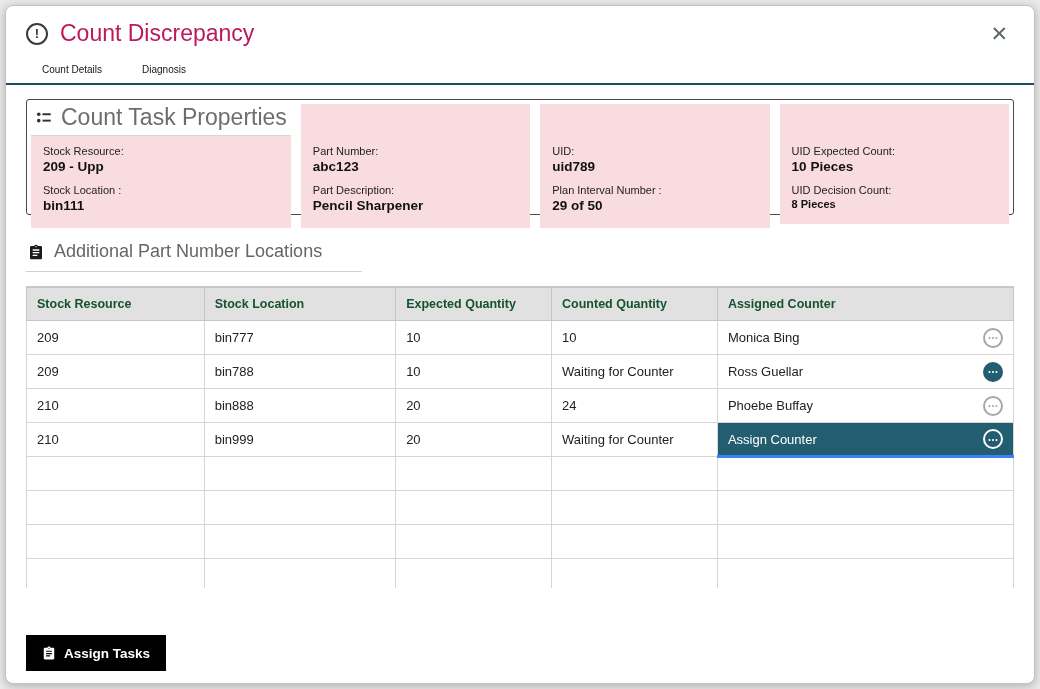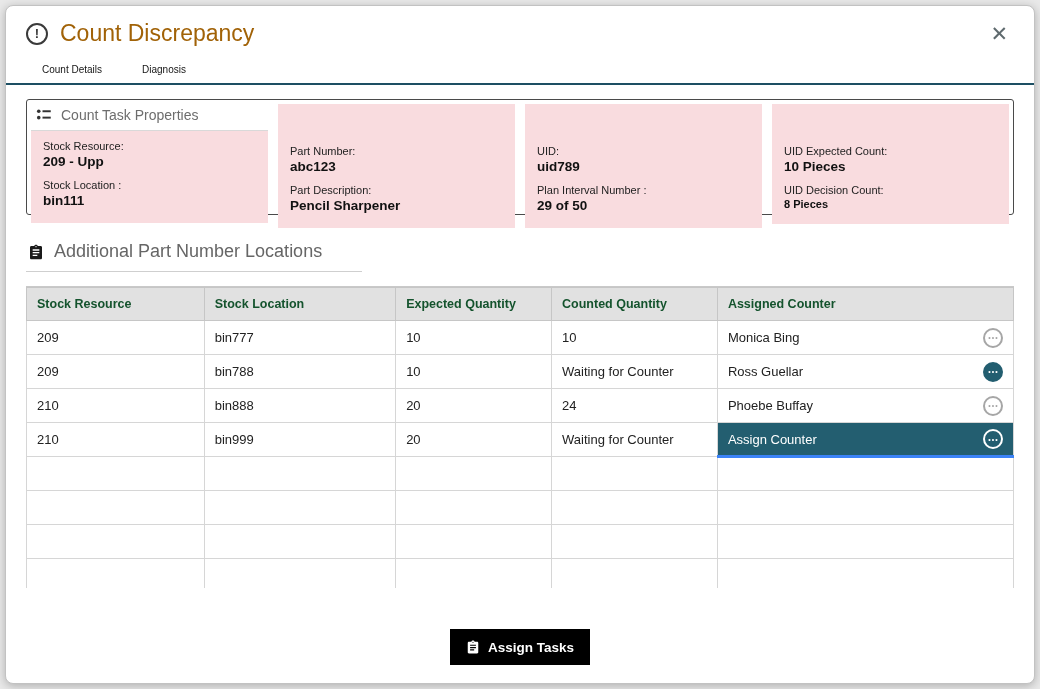--- a/index.html
+++ b/index.html
@@ -23,21 +23,21 @@
   .modal-header {
     display:flex; align-items:center;
     padding:14px 20px 10px 20px;
   }
   .alert-circle {
     width:22px; height:22px; border:2.2px solid #3a3a3a; border-radius:50%;
     display:inline-flex; align-items:center; justify-content:center;
     font-weight:bold; font-size:13px; color:#3a3a3a; margin-right:12px; flex:none;
   }
   .alert-circle::before { content:"!"; }
-  .modal-title { font-size:23px; color:#a16207; font-weight:400; flex:1; }
+  .modal-title { font-size:23px; color:#be185d; font-weight:400; flex:1; }
   .close-btn {
     font-size:21px; color:#5f6a6e; cursor:pointer; padding:2px 6px; line-height:1;
     background:none; border:none; font-family:inherit;
   }
   
   .tabs { display:flex; padding:0 16px; border-bottom:2px solid #1d4f63; align-items:flex-end; }
   .tab {
     font-size:10px; color:#141414; padding:7px 20px 8px 20px; cursor:pointer;
     background:none; border:none; font-family:inherit;
   }
@@ -47,21 +47,21 @@
   
   .props-box {
     border:1px solid #4a4a4a; border-radius:3px;
     display:flex; gap:10px; padding:4px; height:116px; background:#ffffff;
   }
   .props-col { flex:1; display:flex; flex-direction:column; }
   .props-title-row {
     display:flex; align-items:center; gap:8px; background:#ffffff;
     height:32px; padding:2px 4px 6px 4px; border-bottom:1px solid #d9d9d9;
   }
-  .props-title { font-size:14px; color:#6d6d6d; white-space:nowrap; }
+  .props-title { font-size:23px; color:#6d6d6d; white-space:nowrap; }
   .pink-area { background:#f9dcdf; flex:1; padding:8px 12px 6px 12px; }
   .props-col.full .pink-area { padding-top:40px; }
   .field { margin-bottom:7px; }
   .field-label { font-size:11px; color:#222; line-height:1.3; }
   .field-value { font-size:13.5px; color:#111; font-weight:bold; line-height:1.3; }
   .field-value.big { font-size:11px; }
   
   .section-header {
     display:inline-flex; align-items:center; gap:10px;
     margin-top:26px; padding:0 40px 9px 2px; border-bottom:1px solid #cfcfcf;
@@ -83,21 +83,21 @@
   .ellipsis-icon {
     width:20px; height:20px; border-radius:50%; flex:none; cursor:pointer;
     display:inline-flex; align-items:center; justify-content:center;
   }
   .ellipsis-icon::before { content:"•••"; font-size:7px; letter-spacing:1px; line-height:1; text-indent:1px; }
   td.counter-cell.state-gray .ellipsis-icon { border:2px solid #a6a6a6; color:#a6a6a6; }
   td.counter-cell.state-teal .ellipsis-icon { background:#235e70; color:#fff; border:2px solid #235e70; }
   td.counter-cell.state-selected { background:#235e70; color:#ffffff; border-bottom:3px solid #3b82f6; }
   td.counter-cell.state-selected .ellipsis-icon { border:2px solid #ffffff; color:#ffffff; }
   
-  .modal-footer { padding:14px 20px 18px 20px; display:flex; justify-content:center; }
+  .modal-footer { padding:14px 20px 12px 20px; display:flex; justify-content:flex-start; }
   .assign-btn {
     background:#000000; color:#ffffff; border:none; font-family:inherit;
     font-size:13.5px; font-weight:bold; padding:10px 16px; cursor:pointer;
     display:inline-flex; align-items:center; gap:8px;
   }
   .icon-svg { display:inline-flex; flex:none; }
 </style>
 </head>
 <body>
 

